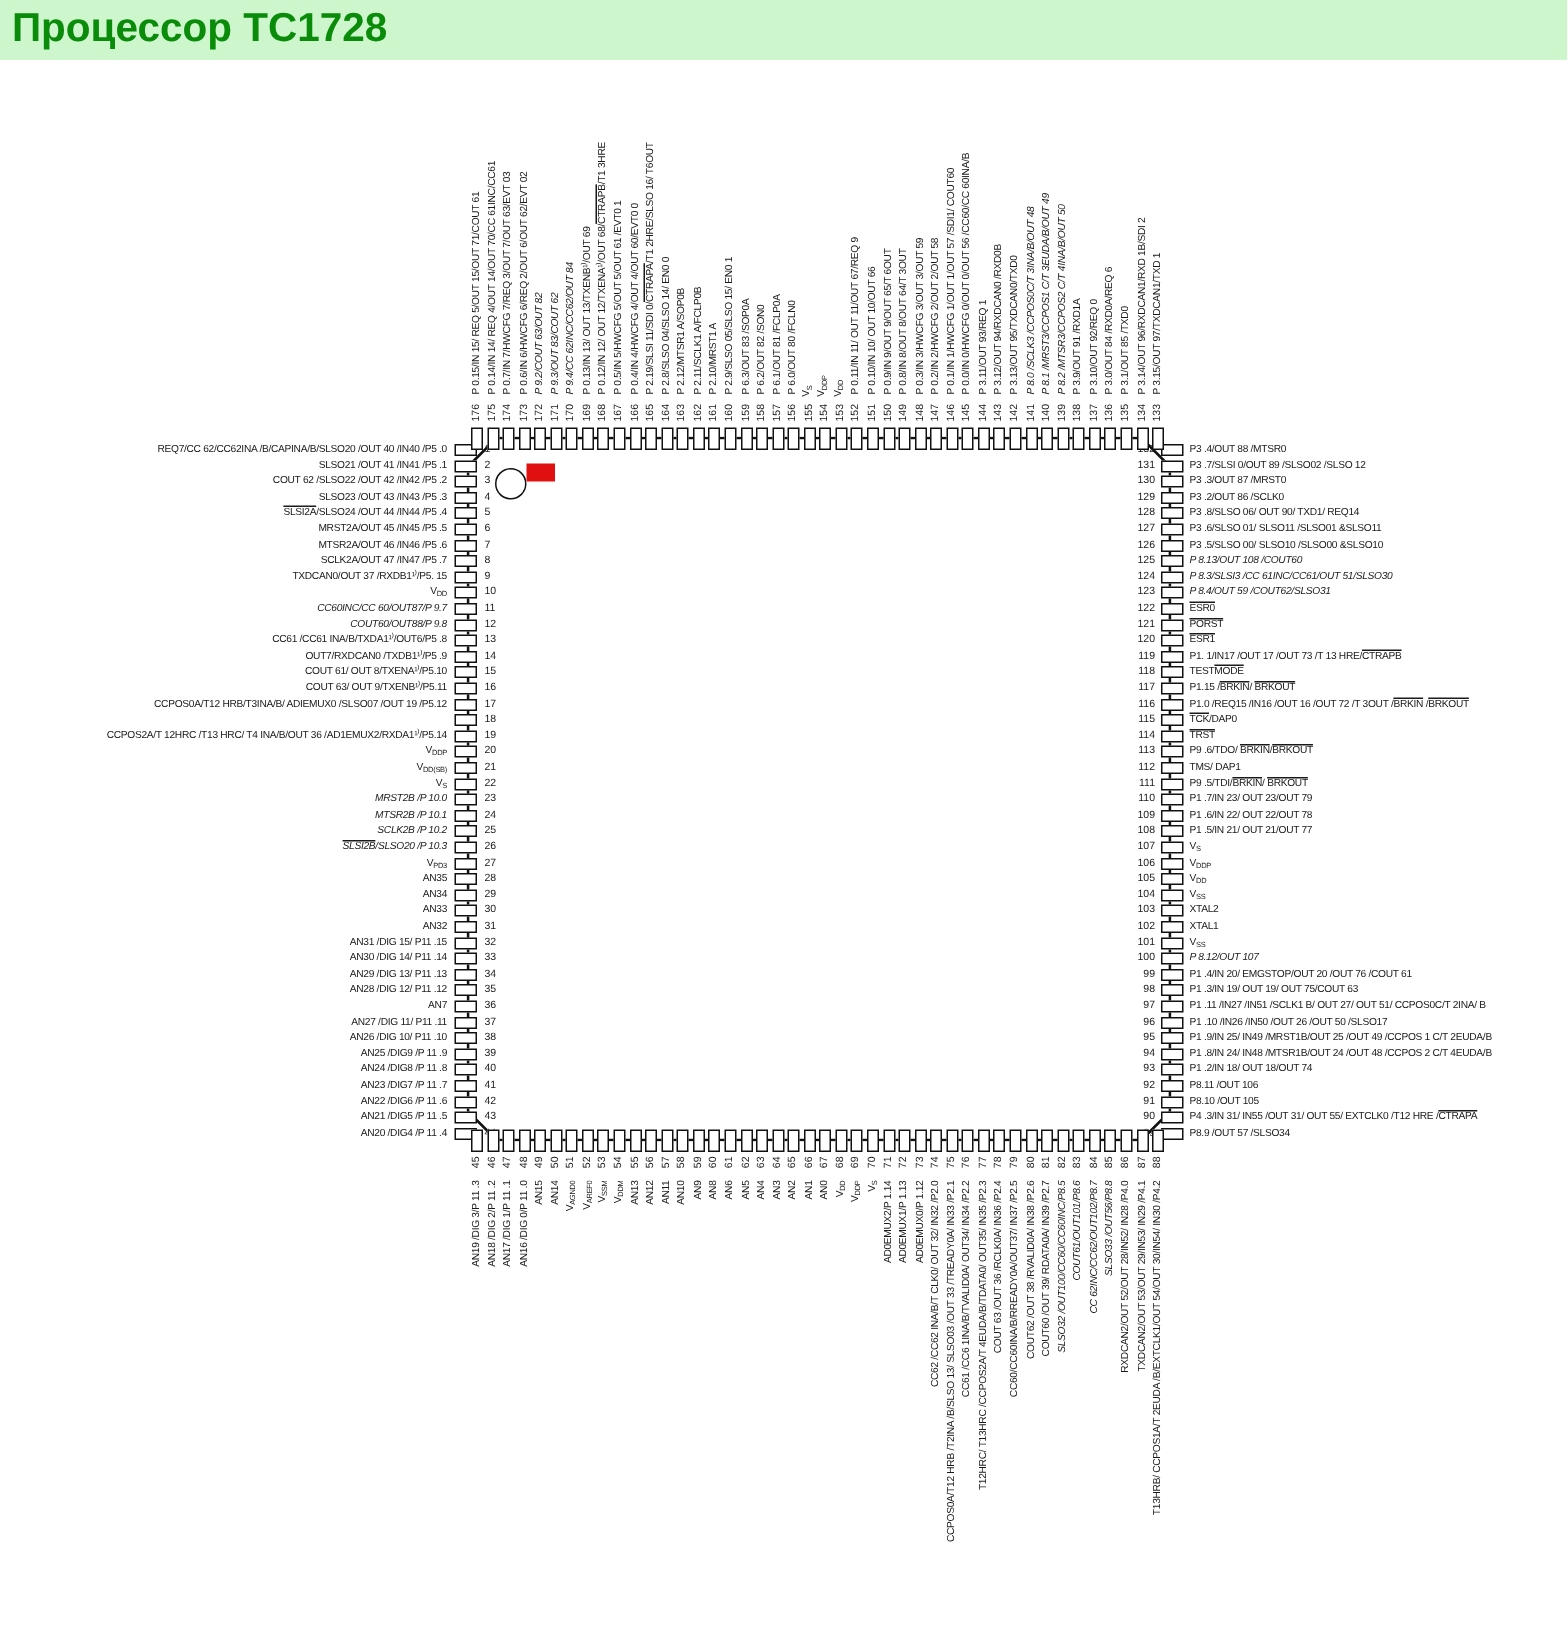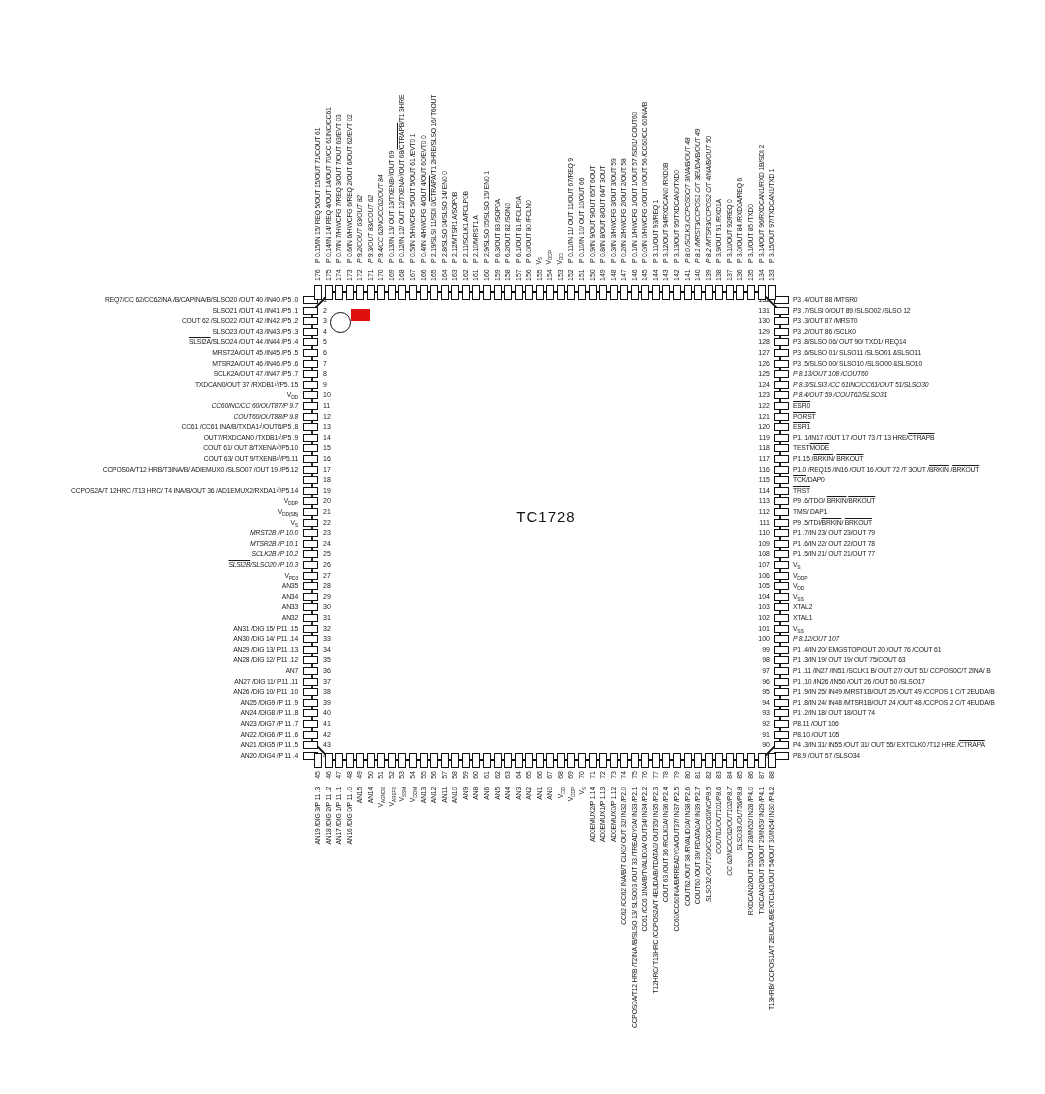--- a/index.html
+++ b/index.html
@@ -19,27 +19,29 @@
   .vt-up{transform-origin:0 100%;transform:rotate(-90deg);}
   .vt-down{transform-origin:0 0;transform:rotate(-90deg) translateX(-100%);}
   .ov{text-decoration:overline;}
   .it{font-style:italic;}
   sub{font-size:5px;vertical-align:-1.5px;letter-spacing:-0.2px;}
 </style>
 </head>
 <body>
 
 <div id="page">
+  <div class="header" style="background: rgb(205, 246, 205);">
+    <h1 style="color: rgb(10, 140, 10);">Процессор TC1728</h1>
+  </div>
   <div id="diagram">
     <svg id="chip-svg" width="470" height="470" viewBox="0 0 470 470">
       <polygon points="20,1 450,1 469,20 469,450 450,469 20,469 1,450 1,20" fill="#ffffff" stroke="#111111" stroke-width="1.8"></polygon>
     </svg>
     <div class="pin1-circle"></div>
     <div class="red-marker" style="background: rgb(224, 16, 16);"></div>
-    <div class="chip-label">TC1728</div>
   <div class="pin-label" style="left: 20px; top: 256px; width: 278px; text-align: right;">REQ7/CC 62/CC62INA /B/CAPINA/B/SLSO20 /OUT 40 /IN40 /P5 .0</div>
       <div class="pin-sym h-sym" style="left: 303px; top: 256px;"></div>
       <div class="pin-num" style="left: 323px; top: 256px; width: 26px;">1</div>
       <div class="pin-label" style="left: 20px; top: 266.6px; width: 278px; text-align: right;">SLSO21 /OUT 41 /IN41 /P5 .1</div>
       <div class="pin-sym h-sym" style="left: 303px; top: 266.6px;"></div>
       <div class="pin-num" style="left: 323px; top: 266.6px; width: 26px;">2</div>
       <div class="pin-label" style="left: 20px; top: 277.2px; width: 278px; text-align: right;">COUT 62 /SLSO22 /OUT 42 /IN42 /P5 .2</div>
       <div class="pin-sym h-sym" style="left: 303px; top: 277.2px;"></div>
       <div class="pin-num" style="left: 323px; top: 277.2px; width: 26px;">3</div>
       <div class="pin-label" style="left: 20px; top: 287.8px; width: 278px; text-align: right;">SLSO23 /OUT 43 /IN43 /P5 .3</div>

